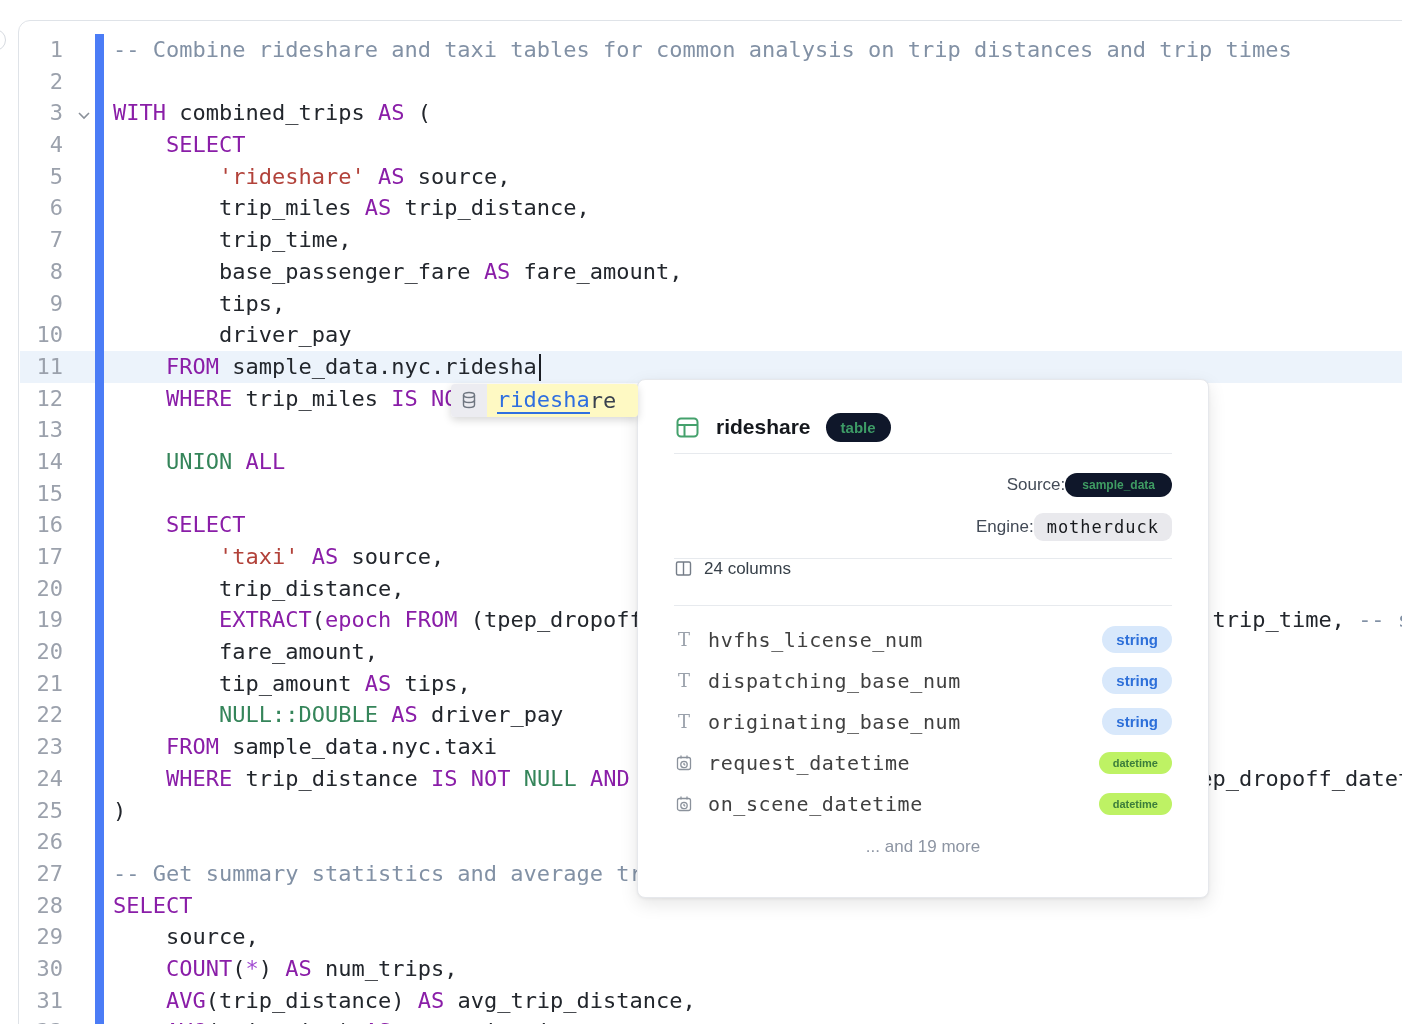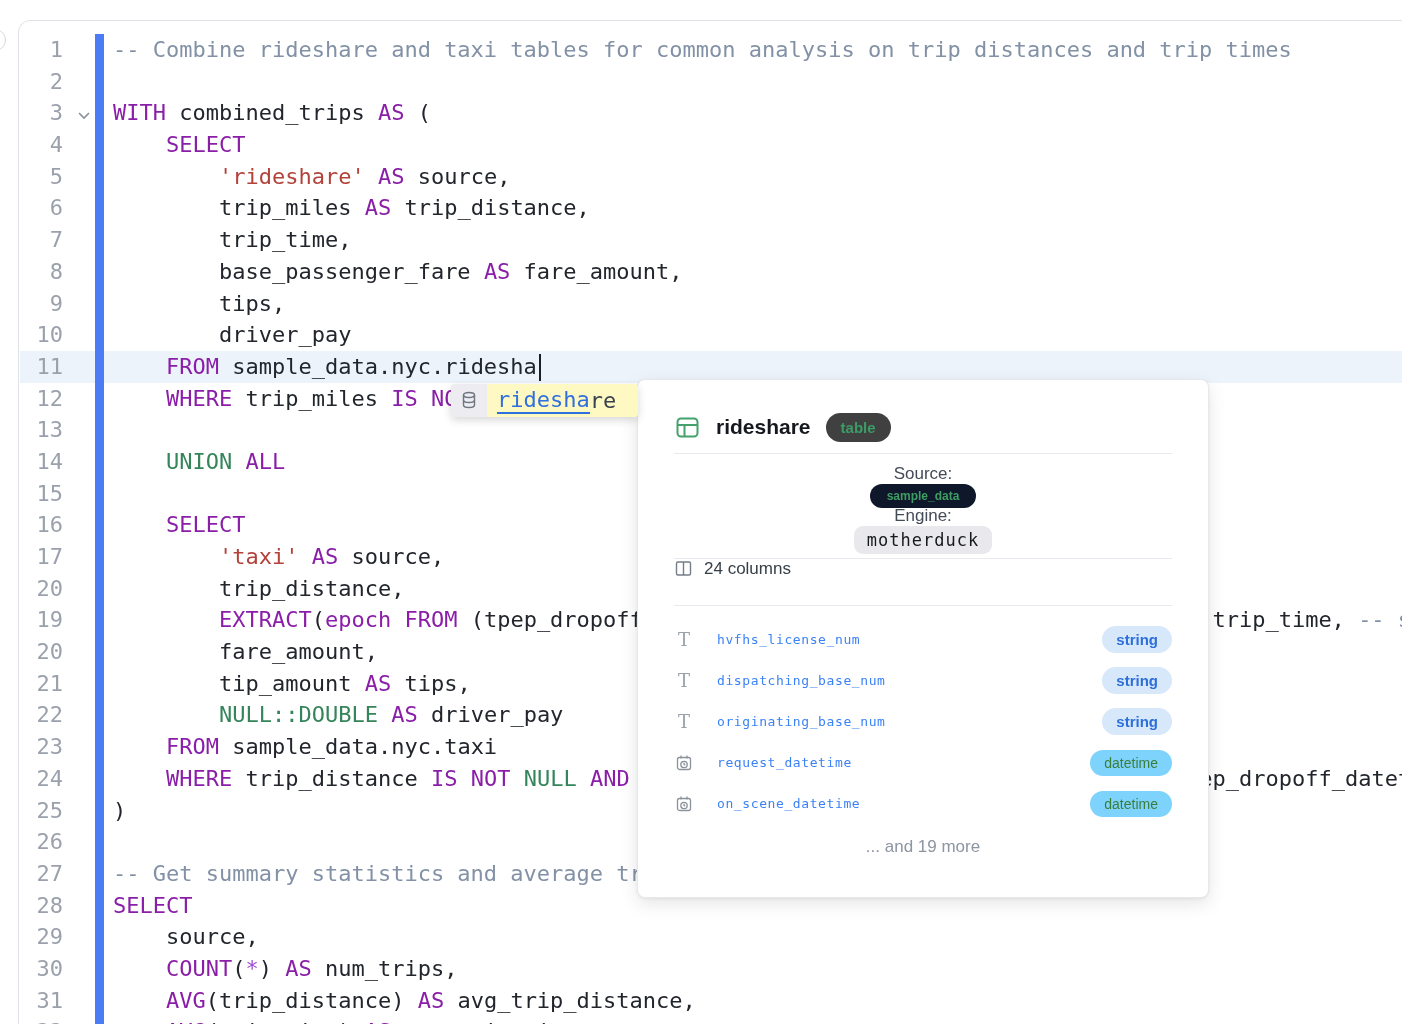--- a/index.html
+++ b/index.html
@@ -54,38 +54,38 @@
   .ac-rest  { color:#39414e; }
 
   
   .popup { position:absolute; left:618px; top:358px; width:572px; height:519px;
     background:#fff; border:1px solid #e6e8ec; border-radius:8px; z-index:5;
     box-shadow:0 6px 18px rgba(0,0,0,.10), 0 1px 3px rgba(0,0,0,.06);
     padding:0 36px; }
   .pp-header { margin-top:26px; height:42px; display:flex; align-items:center; gap:15px; }
   .pp-title { font-size:21px; font-weight:700; color:#15181d; }
   .pill { display:inline-flex; align-items:center; border-radius:15px; white-space:nowrap; }
-  .pill-kind  { background:#404040; color:#3d9b66; font-weight:700; font-size:15px; padding:6px 15px; }
+  .pill-kind  { background:#0f172a; color:#3d9b66; font-weight:700; font-size:15px; padding:6px 15px; }
   .pp-hr { border:none; border-top:1px solid #e7eaee; margin-top:5px; }
   .pp-meta { padding:10px 0; }
-  .pp-meta-row { height:42px; display:flex; align-items:center; justify-content:flex-start;flex-direction:column; }
+  .pp-meta-row { height:42px; display:flex; align-items:center; justify-content:flex-end; }
   .pp-meta-label { font-size:17px; color:#434b57; }
   .pill-green { background:#0f172a; color:#3f9d63; font-weight:700; font-size:12px; padding:5px 17px; }
   .pill-gray  { background:#e9e9ed; color:#17191d; font-size:17px; padding:4px 13px; border-radius:9px;
     font-family:"DejaVu Sans Mono", monospace; letter-spacing:1px; }
   .pp-count-row { height:46px; display:flex; align-items:flex-start; gap:11px;
     font-size:17px; color:#374049; }
   .pp-cols { padding-top:13px; }
   .pp-col-row { height:41px; display:flex; align-items:center; }
   .pp-col-icon { width:20px; display:flex; justify-content:center; margin-right:14px; }
   .type-T { font-family:"DejaVu Serif", serif; font-size:18px; color:#9aa1ab; line-height:1; }
-  .pp-col-name { font-family:"DejaVu Sans Mono", monospace; font-size:13px; color:#3b82f6;
-    letter-spacing:.6px; flex:1;margin-left:9px; }
+  .pp-col-name { font-family:"DejaVu Sans Mono", monospace; font-size:20px; color:#404040;
+    letter-spacing:.6px; flex:1; }
   .pill-blue     { background:#d8e8fb; color:#2d6fd9; font-weight:700; font-size:15px; padding:5px 14px; }
-  .pill-greensoft{ background:#7dd3fc; color:#3b7d3b; font-weight:400; font-size:14px; padding:5px 14px; }
+  .pill-greensoft{ background:#bef264; color:#3b7d3b; font-weight:700; font-size:11px; padding:5px 14px; }
   .pp-more { margin-top:2px; height:42px; display:flex; align-items:center; justify-content:center;
     color:#8d95a3; font-size:17px; }
 </style>
 </head>
 <body>
 
 <div class="page">
   <div class="edge-btn"></div>
 
   <div class="panel">

